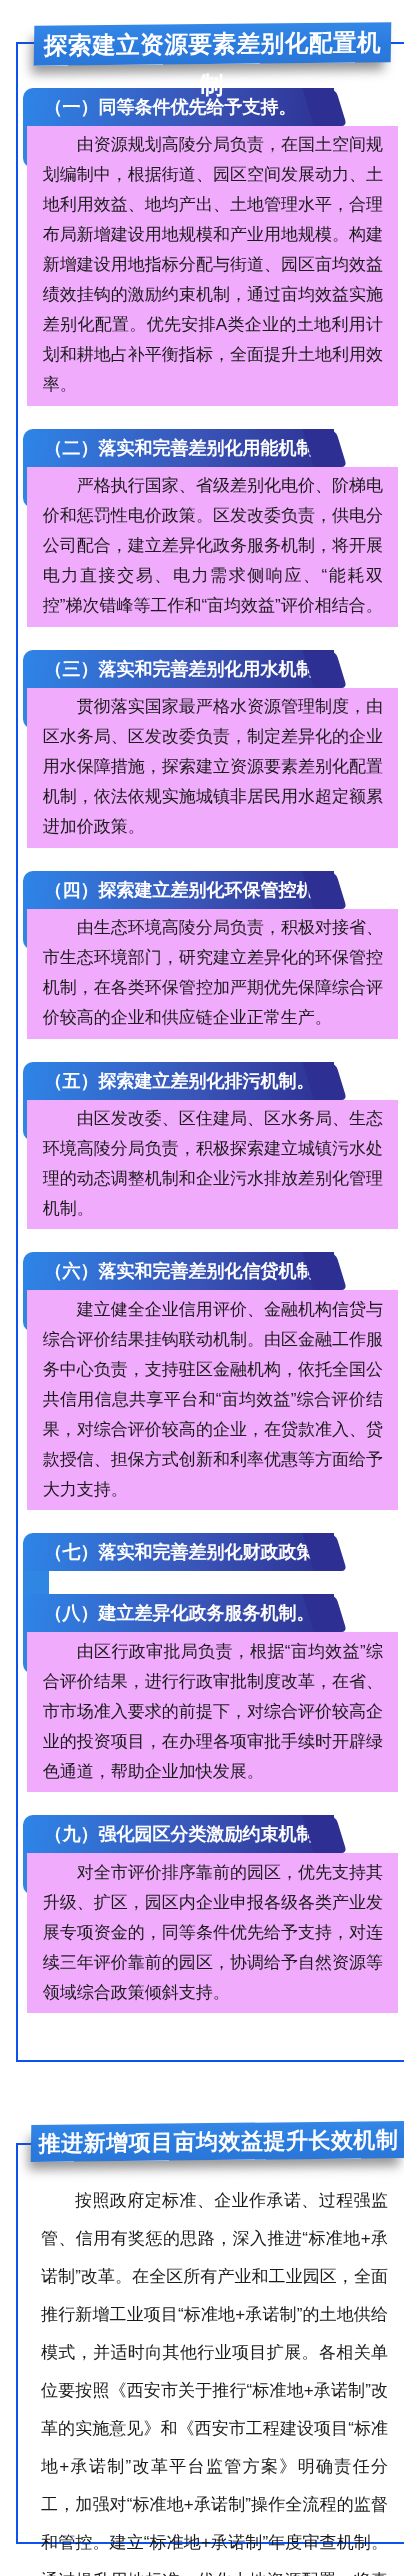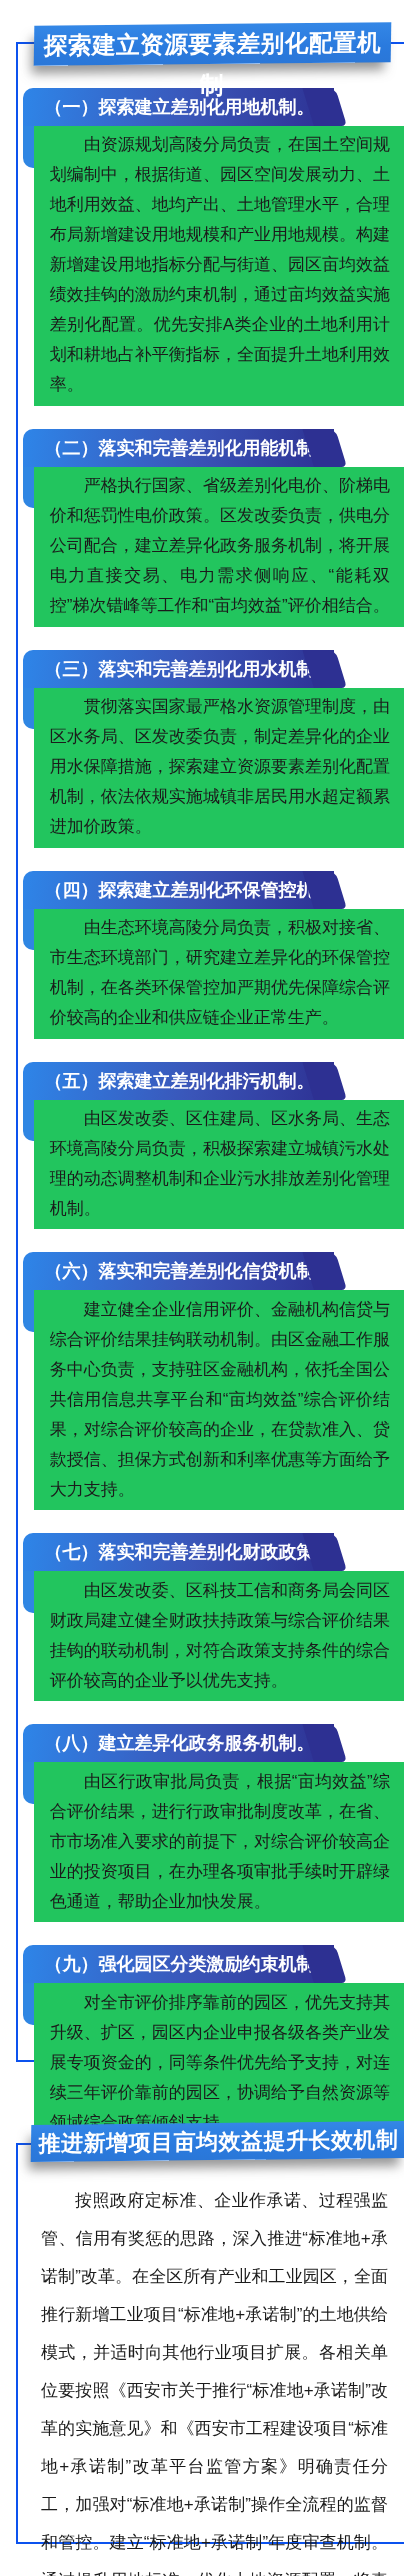--- a/index.html
+++ b/index.html
@@ -36,22 +36,22 @@
   .shead::after{ 
     content:"";position:absolute;right:-13px;bottom:0;width:33px;height:100%;
     background:#2d3092;transform:skewX(17deg);transform-origin:bottom;
     border-radius:1.1px 7.7px 5.5px 1.1px;
   }
   .stab{ 
     position:absolute;left:0;top:16.5px;width:26px;height:63px;
     background:#2f86e3;border-radius:0 0 0 10px;z-index:1;
   }
   .sbody{
-    position:relative;z-index:1;margin-left:11px;width:371px;box-sizing:border-box;
-    background:#22c55e;padding:4.4px 15.4px 5.5px 15.4px;
+    position:relative;z-index:1;margin-left:4px;width:371px;box-sizing:border-box;
+    background:#f0abfc;padding:4.4px 15.4px 5.5px 15.4px;
     font-size:17px;line-height:30px;text-align:justify;
   }
   .sbody p{margin:0;text-indent:2em;}
   
   .p2body{
     position:absolute;left:33px;top:2182px;width:347px;z-index:2;
     font-size:17px;line-height:38px;text-align:justify;
   }
   .p2body p{margin:0;text-indent:2em;}
 </style>
@@ -63,21 +63,21 @@
   <div class="frame frame1"></div>
   <div class="frame frame2"></div>
 
   <div class="banner banner1">
     <span>探索建立资源要素差别化配置机制</span>
   </div>
 
   <div class="sections">
     <div class="section">
       <div class="shead">
-        <span>（一）</span><span>探索建立差别化用地机制。</span>
+        <span>（一）</span><span>同等条件优先给予支持。</span>
       </div>
       <div class="stab"></div>
       <div class="sbody">
         <p>由资源规划高陵分局负责，在国土空间规划编制中，根据街道、园区空间发展动力、土地利用效益、地均产出、土地管理水平，合理布局新增建设用地规模和产业用地规模。构建新增建设用地指标分配与街道、园区亩均效益绩效挂钩的激励约束机制，通过亩均效益实施差别化配置。优先安排A类企业的土地利用计划和耕地占补平衡指标，全面提升土地利用效率。</p>
       </div>
     </div>
 
     <div class="section">
       <div class="shead">
         <span>（二）</span><span>落实和完善差别化用能机制。</span>
@@ -126,23 +126,20 @@
       <div class="sbody">
         <p>建立健全企业信用评价、金融机构信贷与综合评价结果挂钩联动机制。由区金融工作服务中心负责，支持驻区金融机构，依托全国公共信用信息共享平台和“亩均效益”综合评价结果，对综合评价较高的企业，在贷款准入、贷款授信、担保方式创新和利率优惠等方面给予大力支持。</p>
       </div>
     </div>
 
     <div class="section">
       <div class="shead">
         <span>（七）</span><span>落实和完善差别化财政政策机制。</span>
       </div>
       <div class="stab"></div>
-      <div class="sbody">
-        <p>由区发改委、区科技工信和商务局会同区财政局建立健全财政扶持政策与综合评价结果挂钩的联动机制，对符合政策支持条件的综合评价较高的企业予以优先支持。</p>
-      </div>
     </div>
 
     <div class="section">
       <div class="shead">
         <span>（八）</span><span>建立差异化政务服务机制。</span>
       </div>
       <div class="stab"></div>
       <div class="sbody">
         <p>由区行政审批局负责，根据“亩均效益”综合评价结果，进行行政审批制度改革，在省、市市场准入要求的前提下，对综合评价较高企业的投资项目，在办理各项审批手续时开辟绿色通道，帮助企业加快发展。</p>
       </div>

